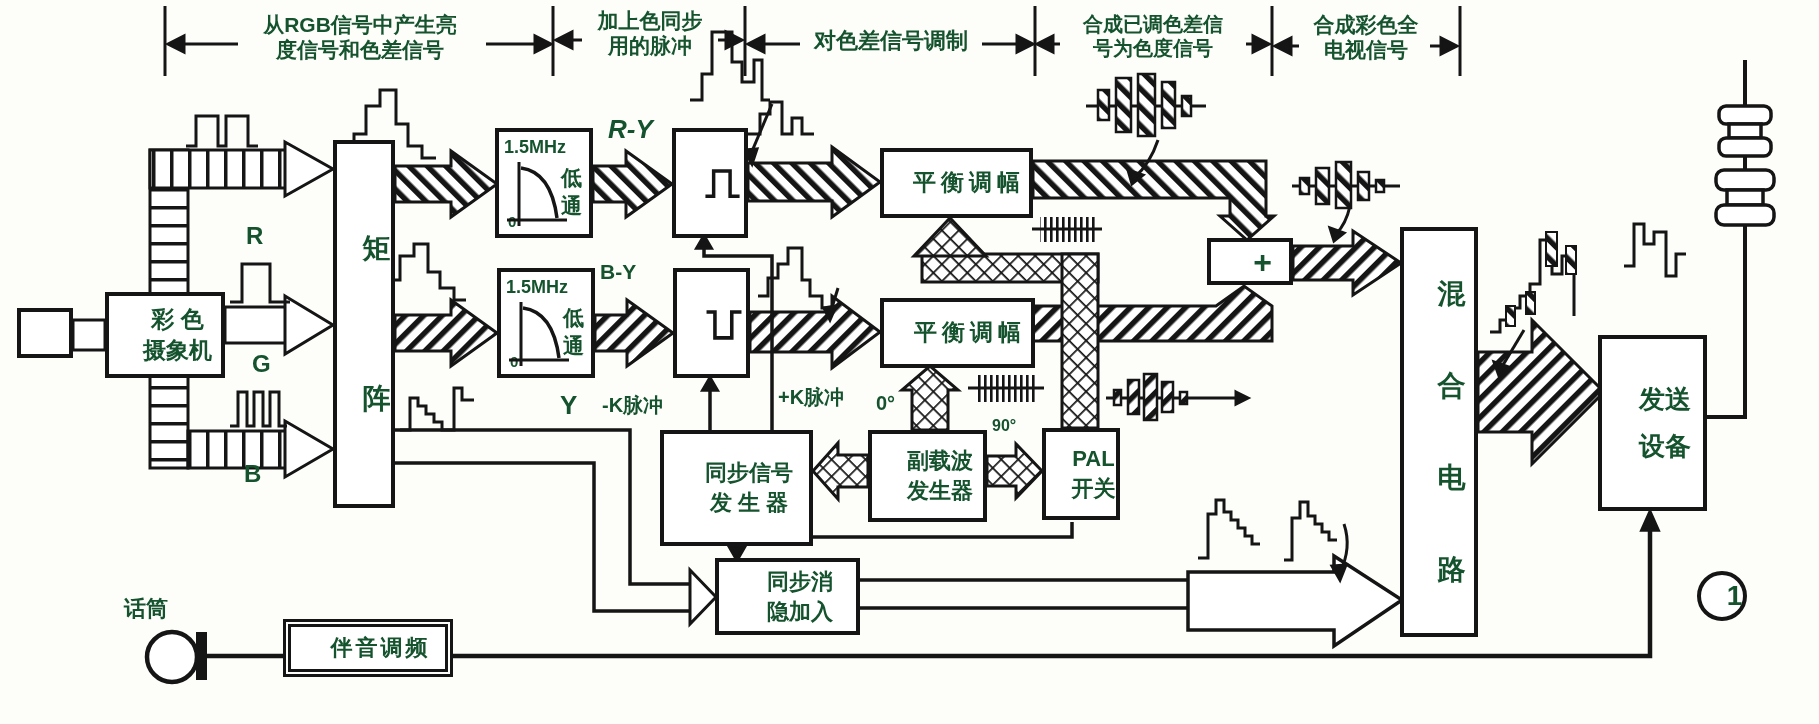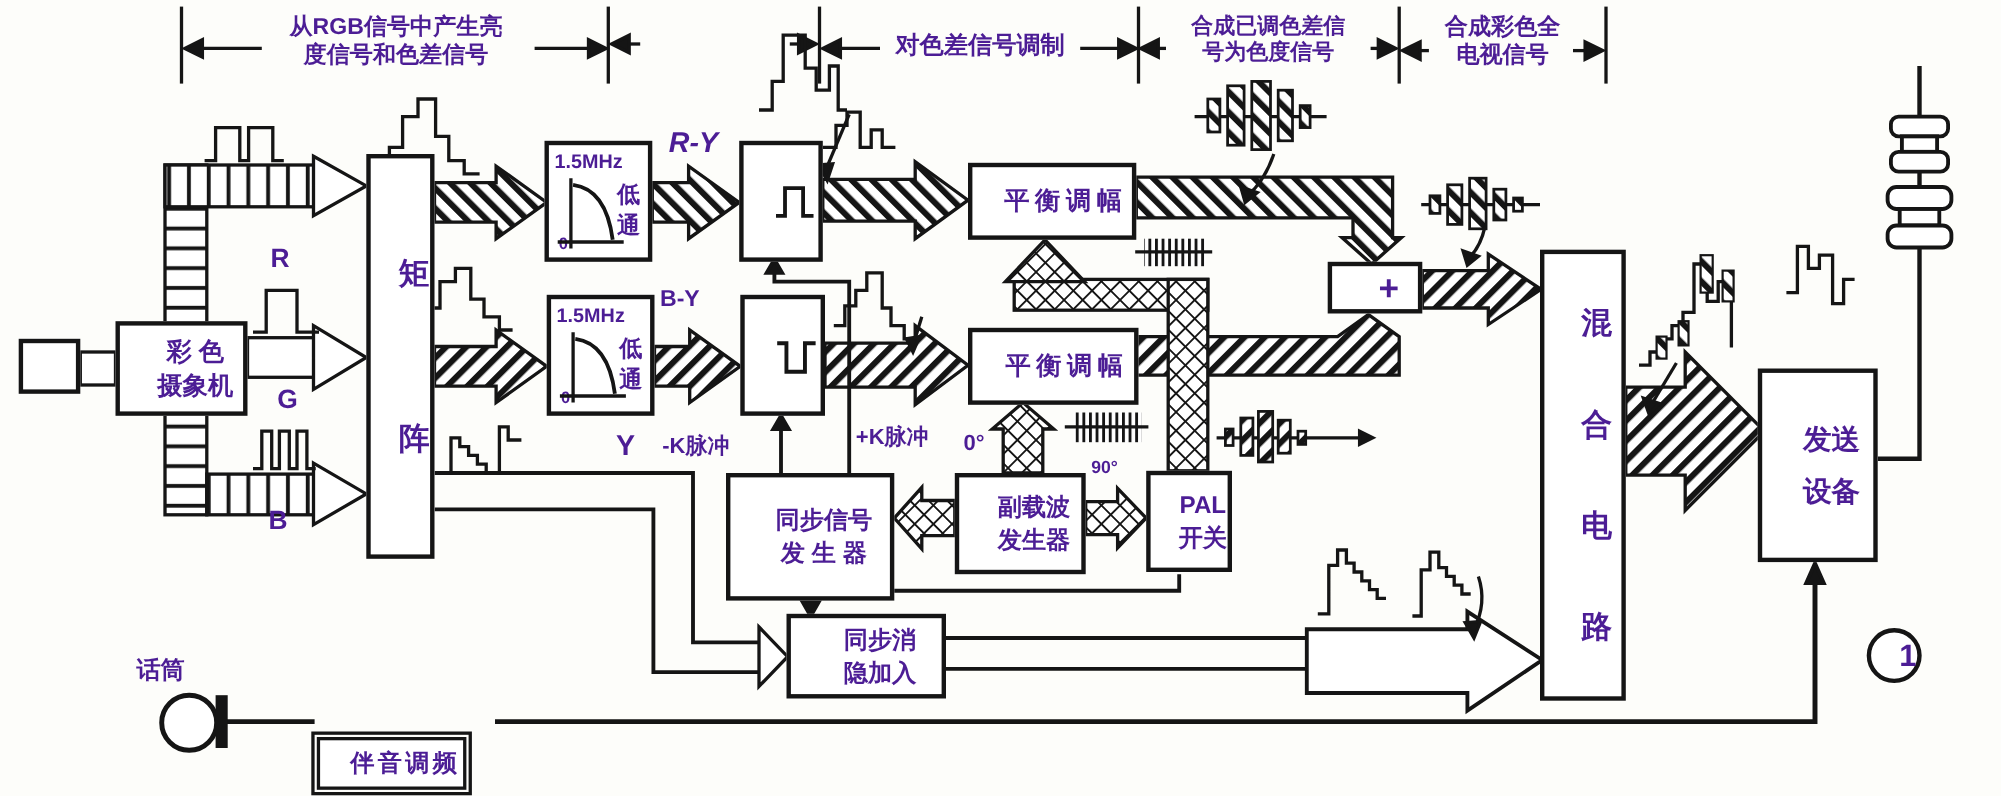--- a/index.html
+++ b/index.html
@@ -1,17 +1,17 @@
 <!DOCTYPE html>
 <html><head>
 <meta charset="utf-8">
 <style>
   html,body{margin:0;padding:0;background:#ffffff;}
   #canvas{position:relative;width:1819px;height:724px;background:#fdfdfa;overflow:hidden;
-          font-family:"Liberation Sans","DejaVu Sans",sans-serif;color:#4c1d95;}
+          font-family:"Liberation Sans","DejaVu Sans",sans-serif;color:#14532d;}
   #art{position:absolute;left:0;top:0;}
   .box{position:absolute;background:#fff;border:4px solid #151515;box-sizing:border-box;
        display:flex;align-items:center;justify-content:center;text-align:center;
        font-weight:bold;white-space:pre-line;line-height:1.35;padding-left:25px;}
   .lbl{position:absolute;font-weight:bold;white-space:pre;}
   .hdr{position:absolute;font-weight:bold;text-align:center;white-space:pre-line;
        font-size:21px;line-height:1.2;}
   .b-lens{left:17px;top:308px;width:56px;height:50px;}
   .b-camera{left:105px;top:292px;width:120px;height:86px;font-size:23px;}
   .b-matrix{left:333px;top:140px;width:62px;height:368px;font-size:28px;line-height:150px;}
@@ -27,21 +27,21 @@
   .b-gate2{left:673px;top:268px;width:77px;height:110px;}
   .b-mod1{left:880px;top:148px;width:153px;height:70px;font-size:23px;letter-spacing:5px;}
   .b-mod2{left:880px;top:298px;width:155px;height:70px;font-size:23px;letter-spacing:5px;}
   .b-syncgen{left:660px;top:430px;width:153px;height:116px;font-size:22px;}
   .b-subcar{left:868px;top:430px;width:119px;height:92px;font-size:22px;}
   .b-pal{left:1042px;top:428px;width:78px;height:92px;font-size:22px;}
   .b-adder{left:1207px;top:238px;width:86px;height:47px;font-size:32px;line-height:1;}
   .b-mixer{left:1400px;top:227px;width:78px;height:410px;font-size:28px;line-height:92px;}
   .b-syncins{left:715px;top:558px;width:145px;height:77px;font-size:22px;}
   .b-tx{left:1598px;top:335px;width:109px;height:176px;font-size:26px;line-height:1.8;}
-  .b-audio{left:288px;top:670px;width:136px;height:48px;font-size:22px;letter-spacing:3px;
+  .b-audio{left:288px;top:624px;width:160px;height:48px;font-size:22px;letter-spacing:3px;
            border:3.5px solid #151515;outline:3.5px solid #151515;outline-offset:2.5px;}
   .circle1{left:1697px;top:571px;width:50px;height:50px;border-radius:50%;font-size:28px;line-height:1;}
 </style>
 </head>
 <body>
 
 <div id="canvas">
 
 <svg id="art" width="1819" height="724" viewBox="0 0 1819 724">
   <defs>
@@ -225,20 +225,22 @@
           <rect x="1566" y="246" width="10" height="28"></rect>
     </g>
     <path d="M1524,330 L1500,370"></path>
         <polygon points="1494,362 1499,376 1509,367" fill="#151515"></polygon>
     <path d="M1624,266 h10 v-42 h10 v20 h10 v-12 h12 v44 h10 v-22 h10"></path>
   </g>
 </svg>
 
 <div class="hdr" style="left:215px;top:12px;width:290px;">从RGB信号中产生亮
 度信号和色差信号</div>
+<div class="hdr" style="left:565px;top:8px;width:170px;">加上色同步
+用的脉冲</div>
 <div class="hdr" style="left:763px;top:28px;width:256px;font-size:22px;">对色差信号调制</div>
 <div class="hdr" style="left:1042px;top:12px;width:222px;font-size:20px;">合成已调色差信
 号为色度信号</div>
 <div class="hdr" style="left:1285px;top:12px;width:162px;">合成彩色全
 电视信号</div>
 
 <div class="box b-lens"></div>
 <div class="box b-camera">彩  色
 摄象机</div>
 <div class="box b-matrix">矩

